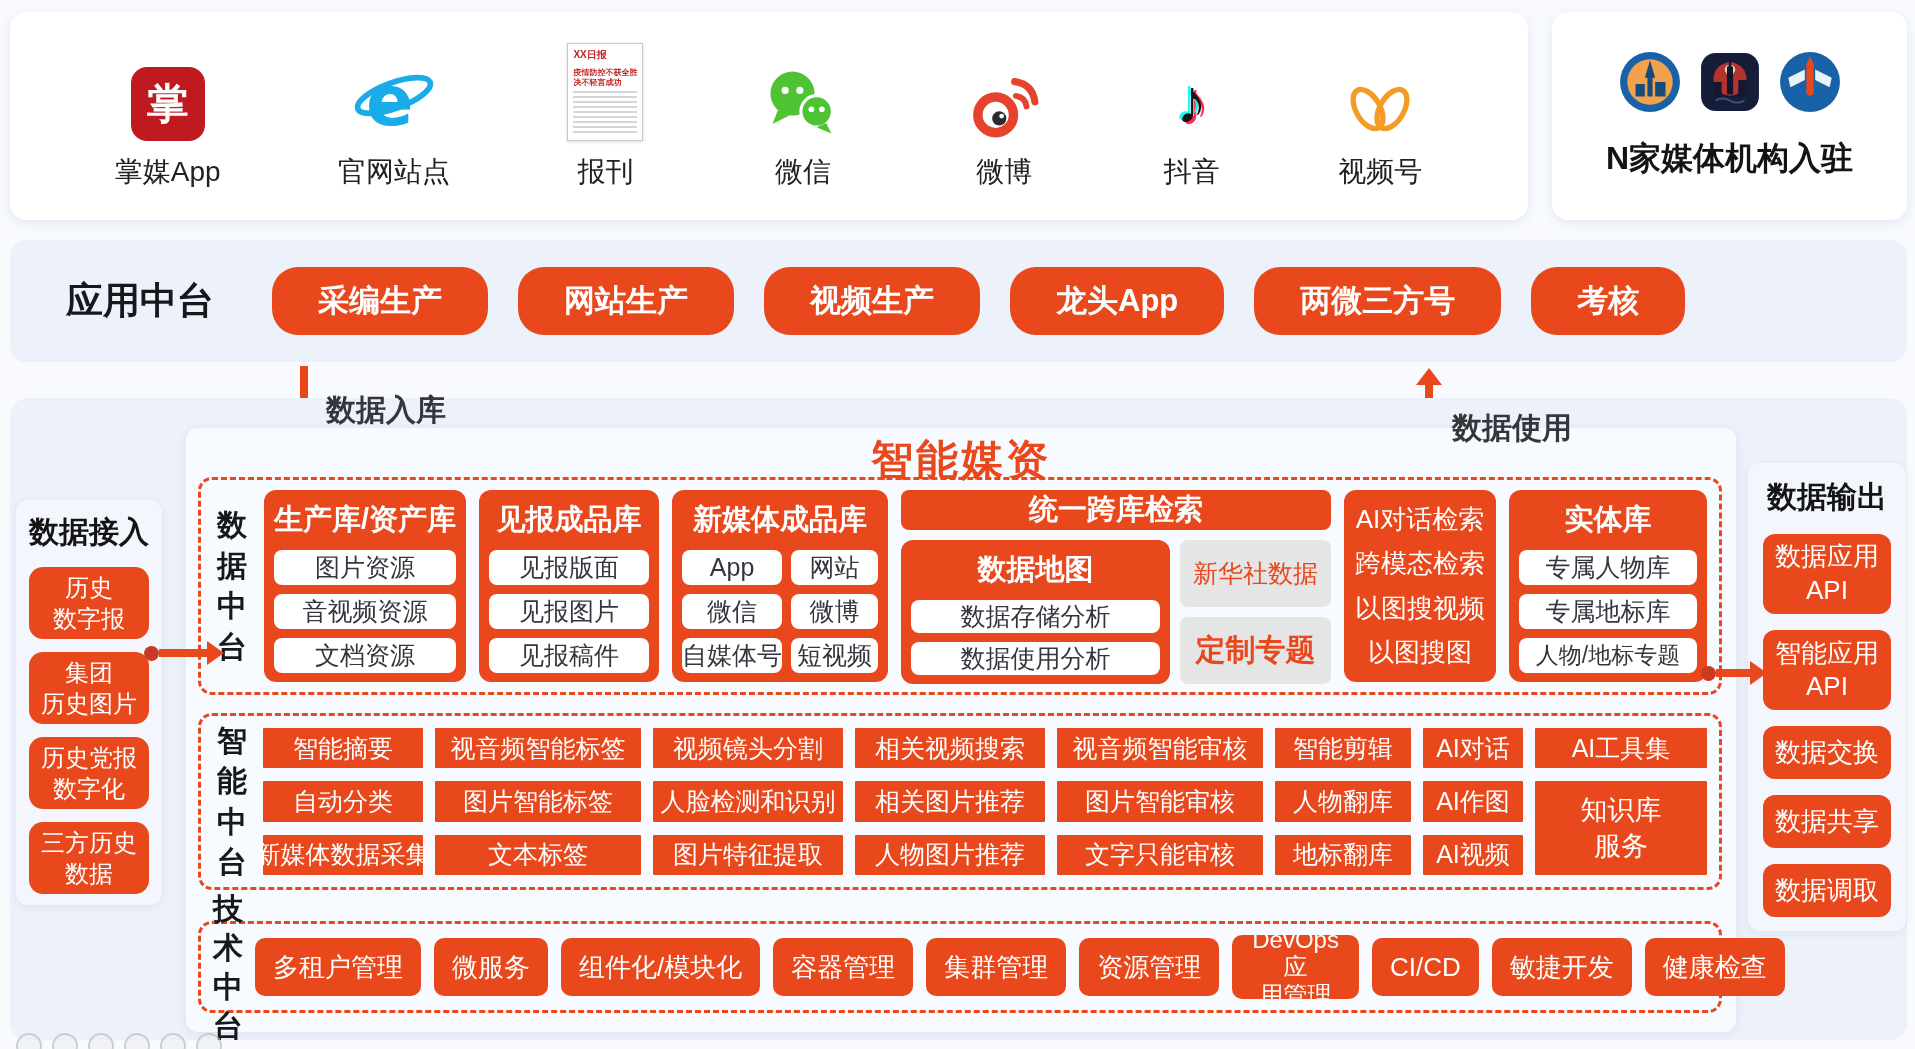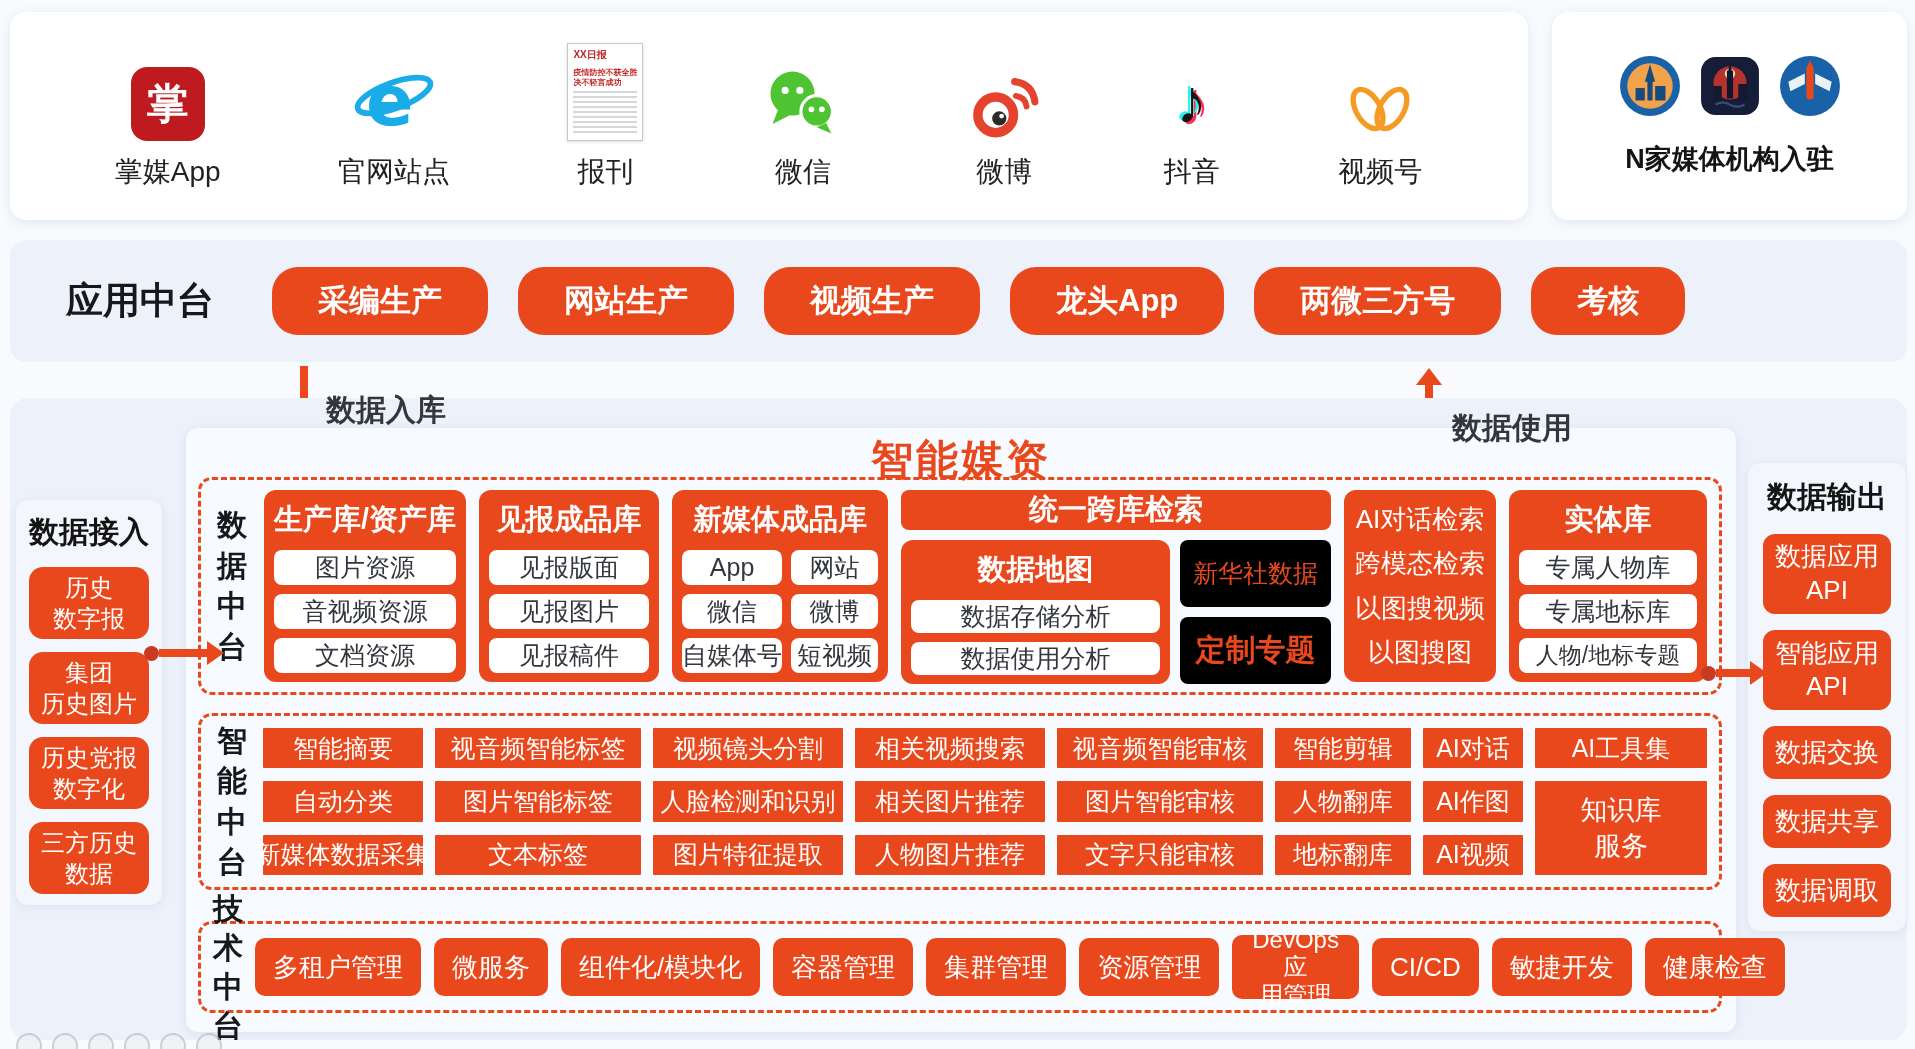--- a/index.html
+++ b/index.html
@@ -27,21 +27,21 @@
   .np-mast{color:#C22525;font-weight:bold;font-size:10px;line-height:1.1}
   .np-head{color:#C22525;font-weight:bold;font-size:8px;line-height:1.25;white-space:pre-line;margin-top:8px}
   .np-lines{flex:1;margin-top:3px;background:repeating-linear-gradient(#d6d6d6 0 2px,transparent 2px 5px)}
 
   .douyin-icon{font-size:62px;font-weight:bold;color:#151515;line-height:1;
     text-shadow:-3px -2px 0 #25F4EE,3px 2px 0 #FE2C55;padding-bottom:8px}
 
   
   #orgs-card{left:1552px;top:12px;width:355px;height:208px;display:flex;flex-direction:column;align-items:center;justify-content:center;gap:20px}
   .org-icons{display:flex;gap:18px;align-items:center}
-  .org-label{font-size:27px;font-weight:bold;color:#141414}
+  .org-label{font-size:32px;font-weight:bold;color:#141414}
 
   
   #app-band{position:absolute;left:10px;top:240px;width:1897px;height:122px;background:var(--panel);border-radius:16px;display:flex;align-items:center;padding:0 40px 0 56px}
   .band-label{font-size:37px;font-weight:bold;color:#16181B;margin-right:58px;white-space:nowrap}
   .band-buttons{display:flex;gap:30px;flex:1}
   .bbtn{background:var(--acc);color:#fff;font-size:31px;font-weight:bold;border-radius:26px;height:68px;display:flex;align-items:center;justify-content:center;padding:0 46px;white-space:nowrap}
 
   
   .varrow{position:absolute;width:26px}
   .vstem{width:8px;margin:0 auto;background:var(--acc)}
@@ -86,21 +86,21 @@
   .wbox{background:#fff;border-radius:8px;color:#33373D;font-size:25px;display:flex;align-items:center;justify-content:center;flex:1;min-height:0;white-space:nowrap}
   .wbox.small{font-size:23px}
   .grid2{display:grid;grid-template-columns:1fr 1fr;gap:9px;flex:1}
   .grid2 .wbox{min-height:0}
 
   .xgroup{display:flex;flex-direction:column;gap:10px;flex:1.9}
   .xheader{background:var(--acc);color:#fff;border-radius:8px;height:46px;display:flex;align-items:center;justify-content:center;font-size:29px;font-weight:bold}
   .xbody{display:flex;gap:10px;flex:1}
   .xbody .ocard{flex:1.65}
   .sidecol{display:flex;flex-direction:column;gap:10px;flex:1}
-  .sidebox{background:#000000;border-radius:8px;color:var(--acc);display:flex;align-items:center;justify-content:center;font-size:25px;flex:1;white-space:nowrap}
+  .sidebox{background:#e5e5e5;border-radius:8px;color:var(--acc);display:flex;align-items:center;justify-content:center;font-size:25px;flex:1;white-space:nowrap}
   .sidebox.big{font-size:30px;font-weight:bold}
 
   .ocard.ai{justify-content:space-around;gap:4px;flex-basis:152px;flex-shrink:0}
   .ai-line{font-size:26px;text-align:center;flex:1;display:flex;align-items:center;justify-content:center;white-space:nowrap}
 
   .c-prod{flex-basis:192px;flex-shrink:0}
   .c-pub{flex-basis:180px;flex-shrink:0}
   .c-new{flex-basis:216px;flex-shrink:0}
   .c-ent{flex-basis:198px;flex-shrink:0}
 

